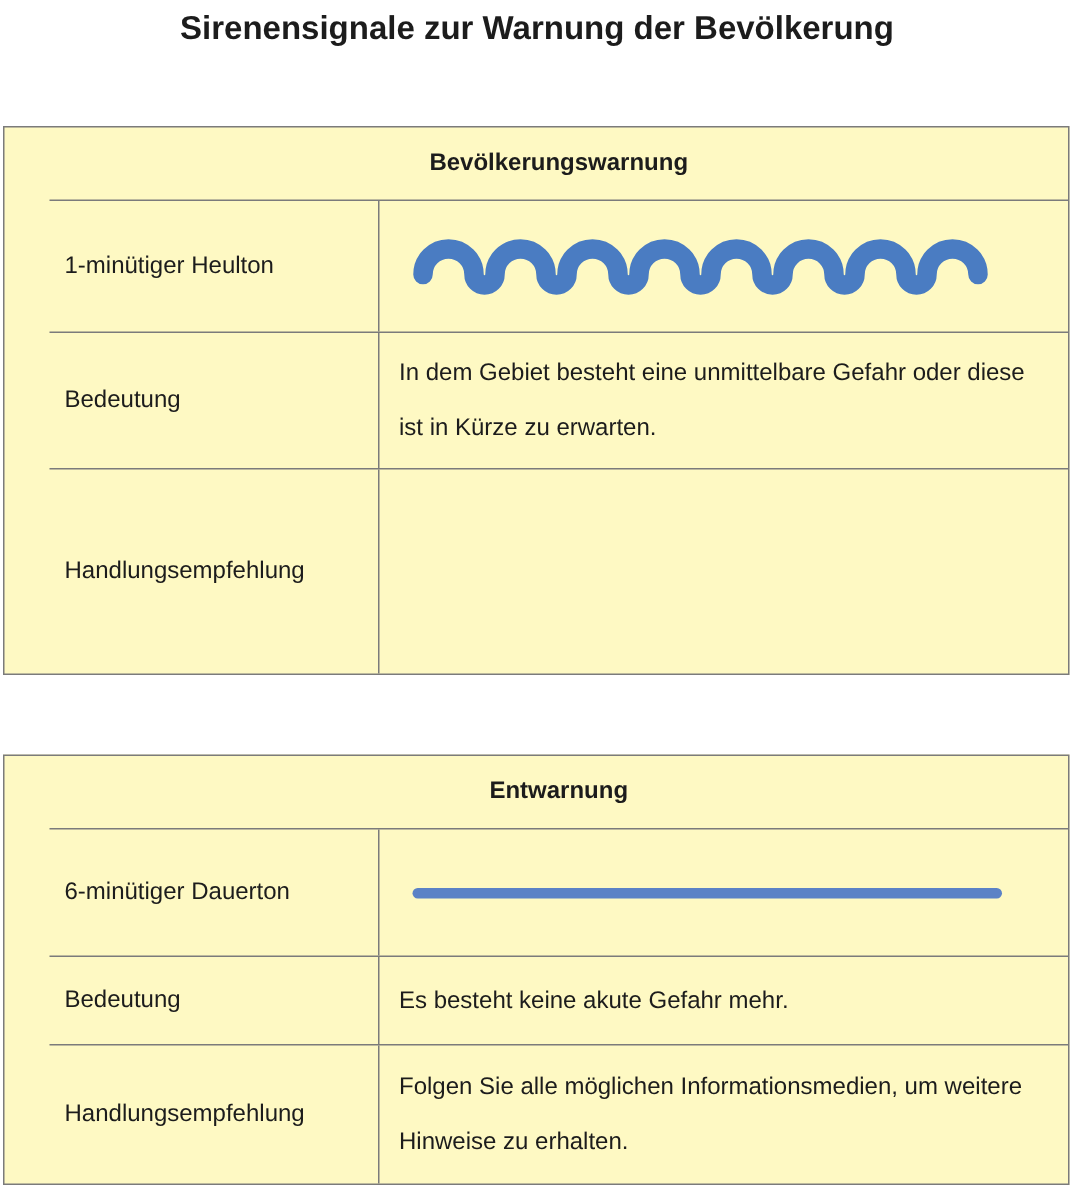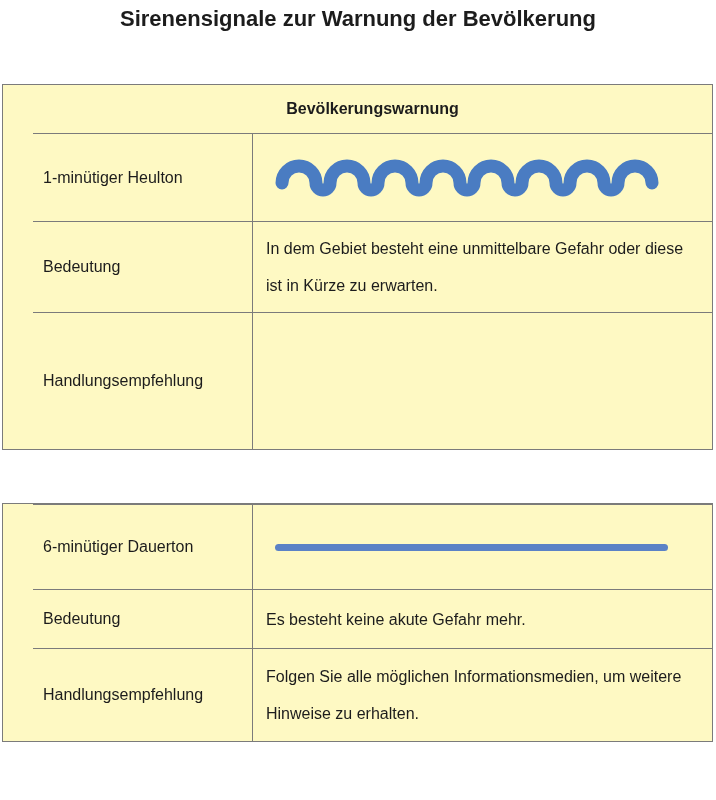--- a/index.html
+++ b/index.html
@@ -129,20 +129,21 @@
   </div>
 
   <div class="t-row row-h-137">
     <div class="t-label">Handlungsempfehlung</div>
     <div class="t-cell">
     </div>
   </div>
 </div>
 
 <div class="doc-table second">
+  <div class="t-header">Entwarnung</div>
 
   <div class="t-row row-h-85">
     <div class="t-label">6-minütiger Dauerton</div>
     <div class="t-cell signal-cell">
       <div class="flat-line" style="background:#5b82c6;"></div>
     </div>
   </div>
 
   <div class="t-row row-h-59">
     <div class="t-label">Bedeutung</div>

